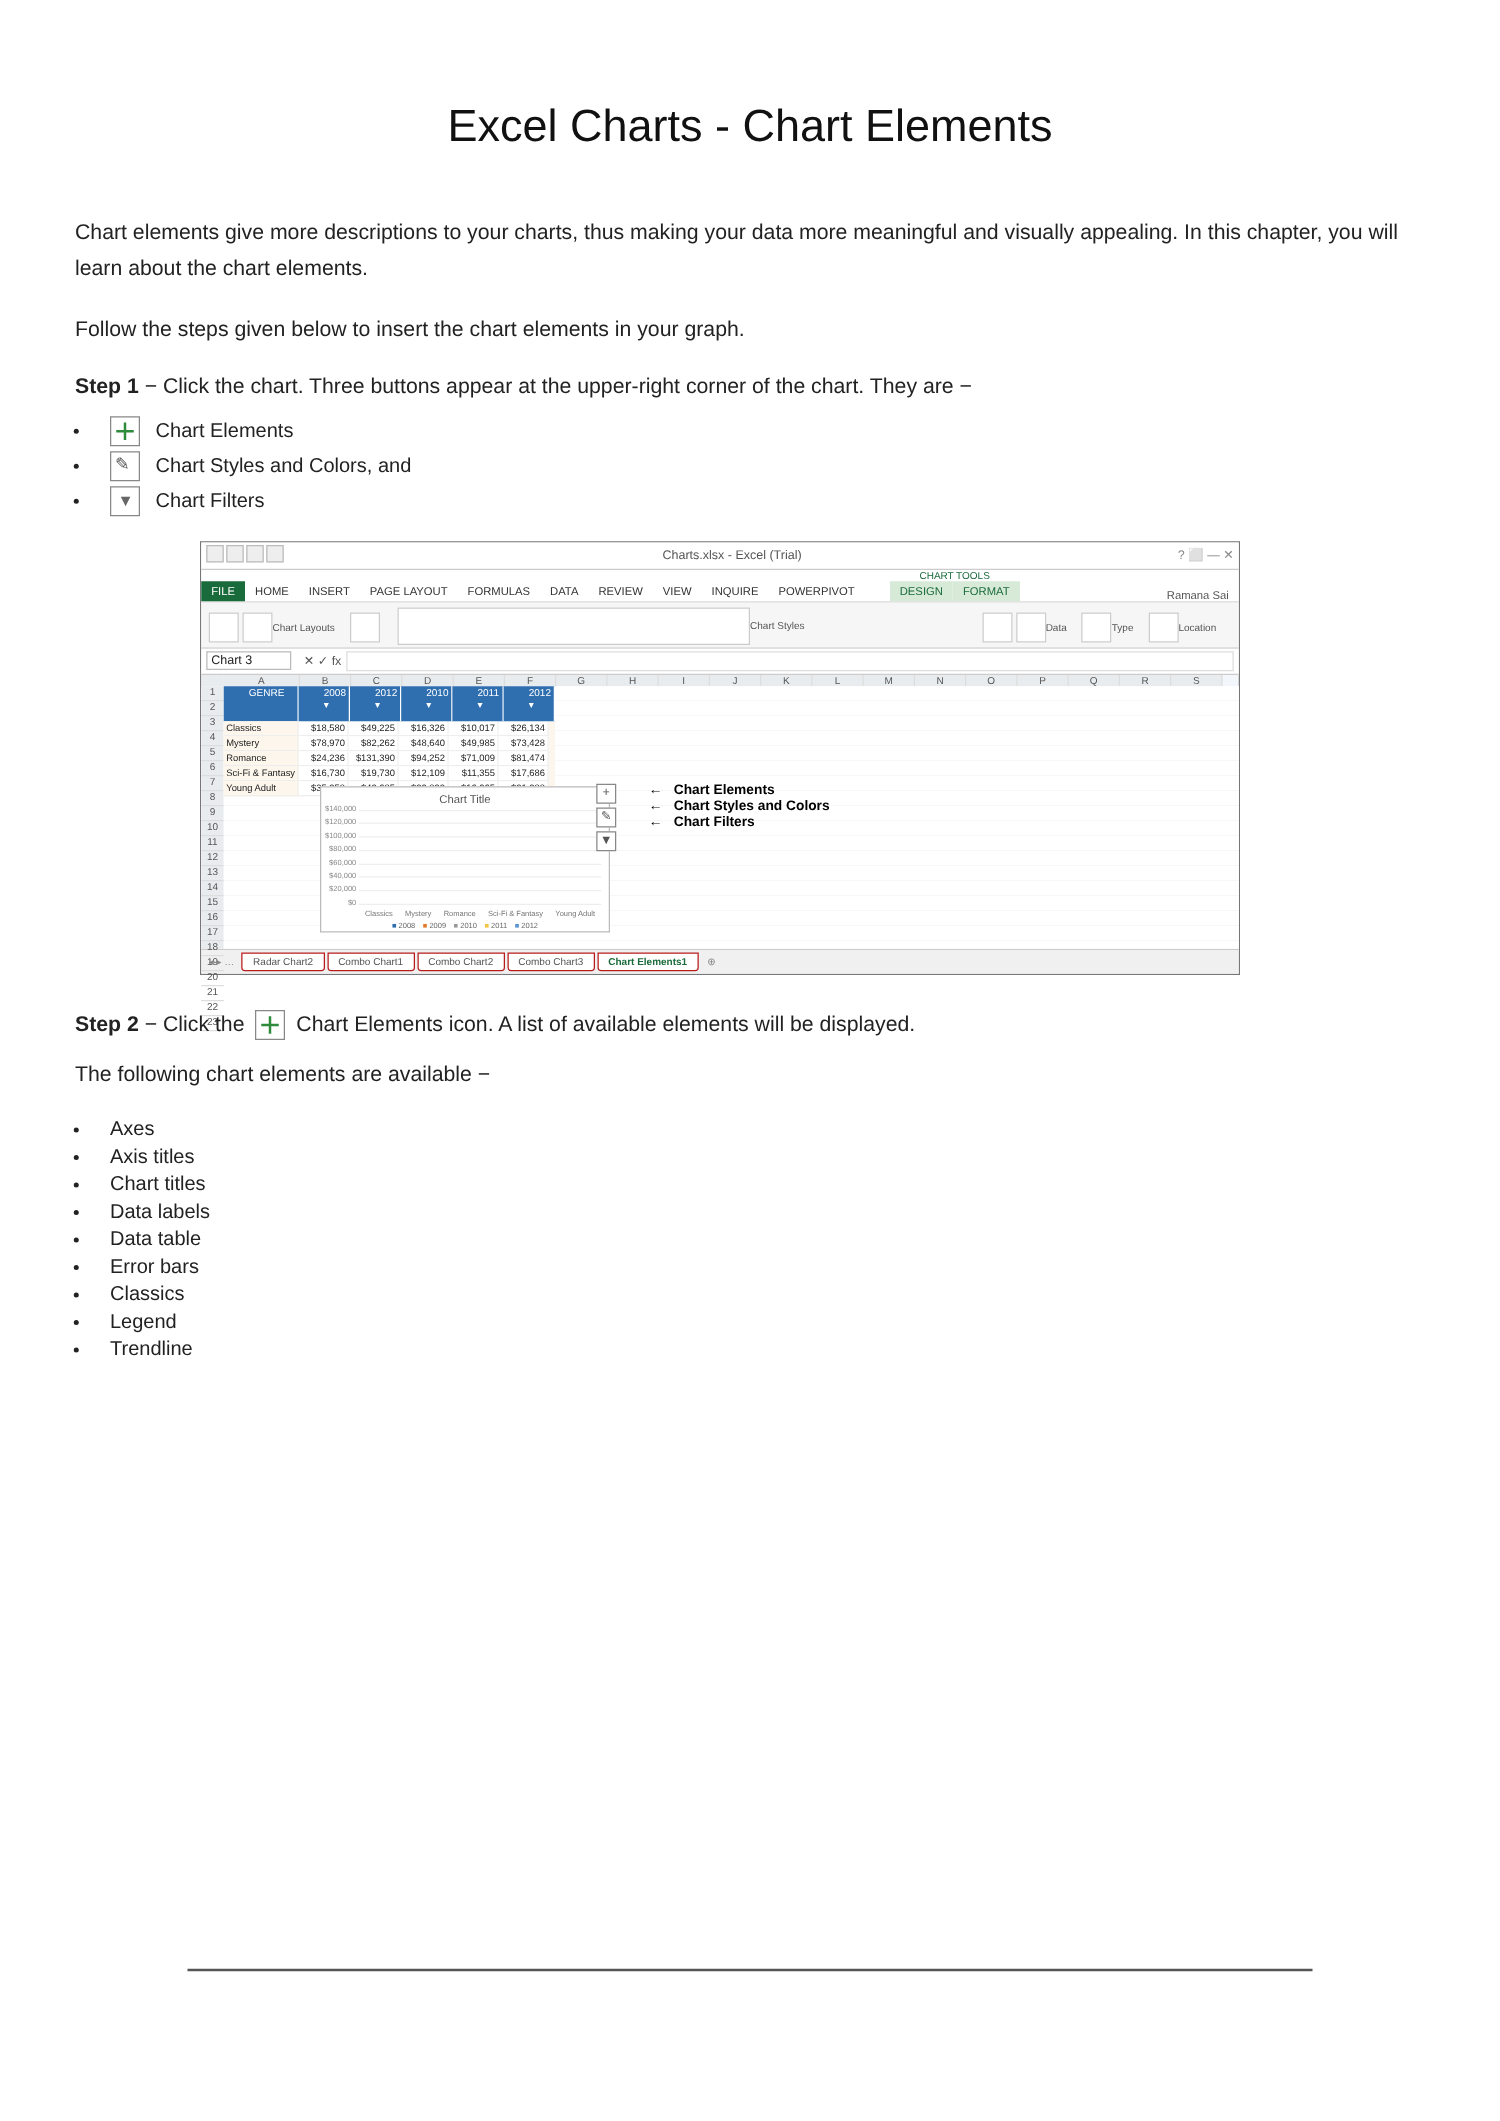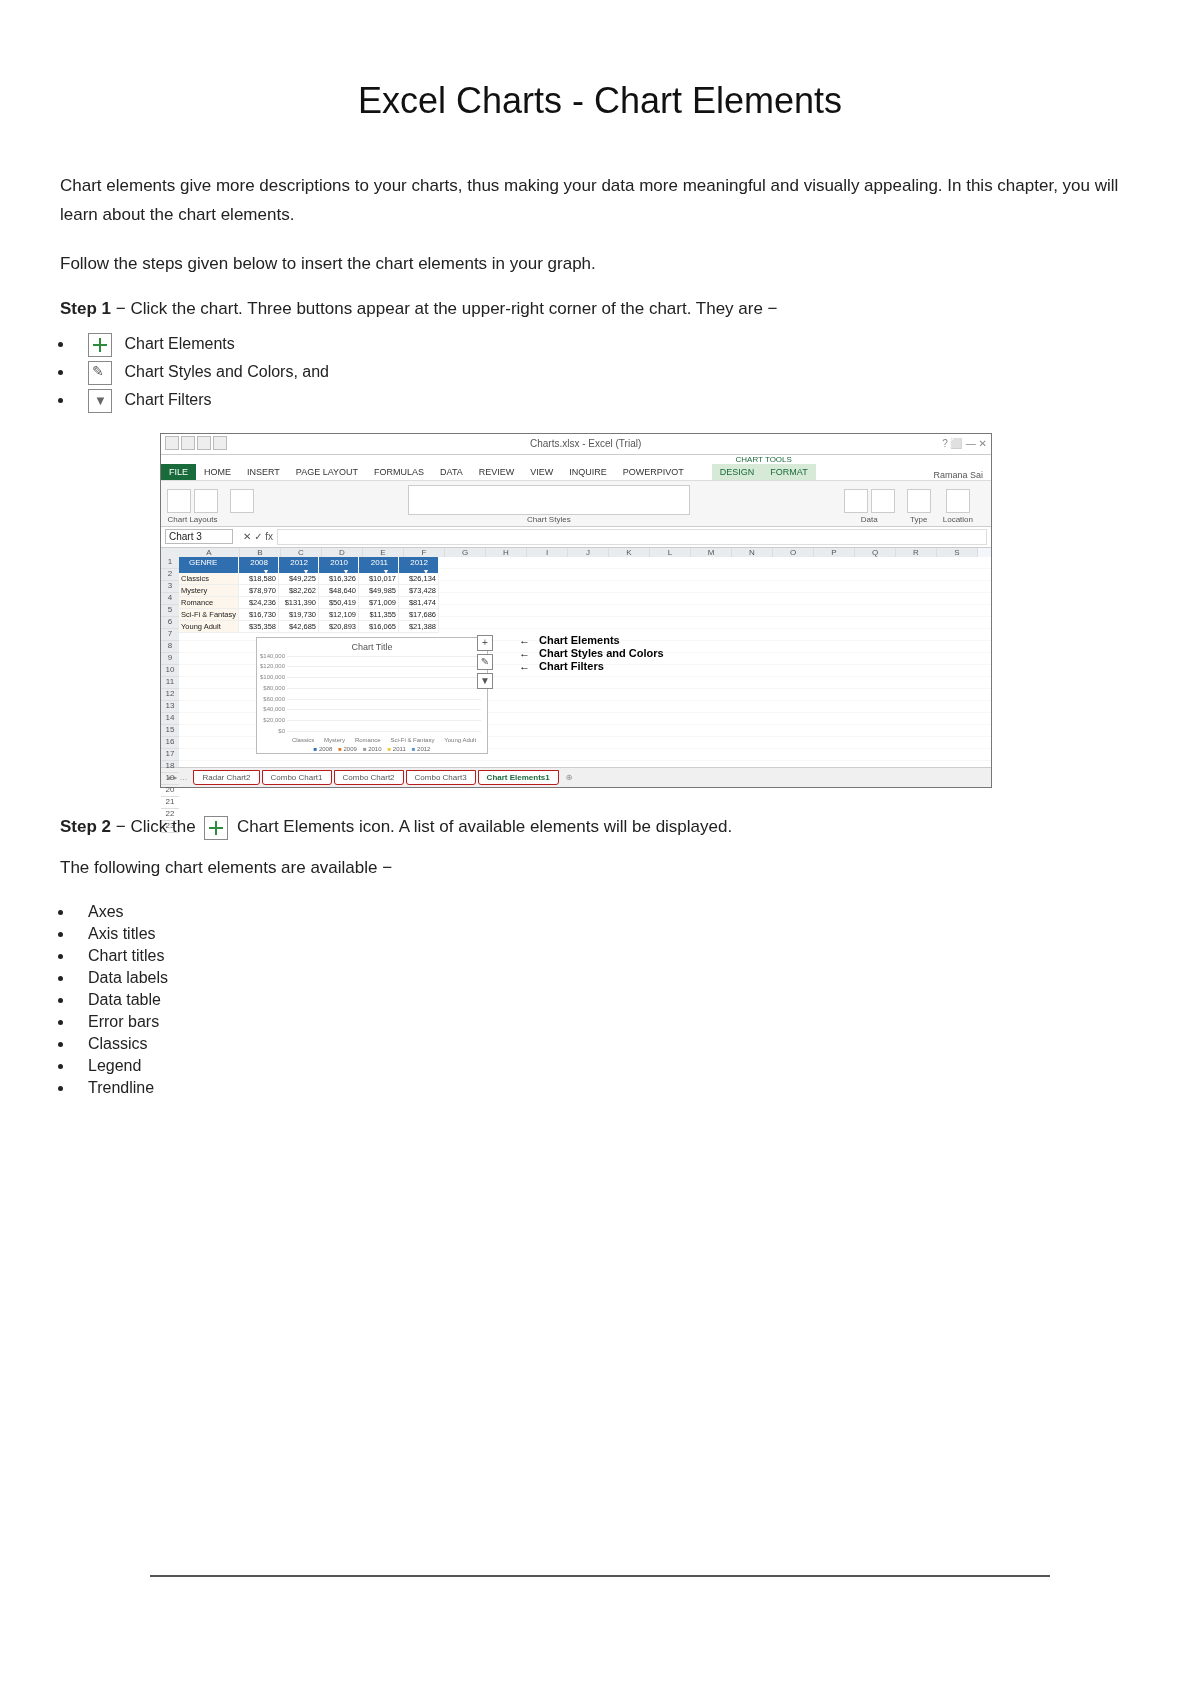--- a/index.html
+++ b/index.html
@@ -26,38 +26,38 @@
 .titlebar .title{flex:1;text-align:center;color:#555}
 .titlebar .right{color:#888}
 .ribbon-tabs{display:flex;font-size:9px;background:#fff;align-items:flex-end}
 .ribbon-tabs .tab{padding:3px 8px;color:#333}
 .ribbon-tabs .tab.file{background:#1a6b3b;color:#fff}
 .ribbon-tabs .tab.ctx{background:#d7e9d7;color:#1a6b3b}
 .ribbon-tabs .spacer{flex:1}
 .ribbon-tabs .ctx-label{font-size:8px;color:#1a6b3b;padding:0 8px}
 .ribbon-tabs .user{font-size:9px;color:#555;margin-left:auto;padding-right:8px}
 .ribbon-body{display:flex;background:#f6f6f6;border-top:1px solid #ddd;border-bottom:1px solid #ccc;padding:4px 6px 2px 6px;align-items:flex-end}
-.rgrp{display:flex;flex-direction:column;align-items:center;margin-right:12px;font-size:8px;color:#555}
+.rgrp{display:flex;flex-direction:row;align-items:center;margin-right:12px;font-size:8px;color:#555}
 .rgrp .icons{display:flex;gap:3px;margin-bottom:2px}
 .rgrp .icons span{display:inline-block;width:22px;height:22px;background:#fff;border:1px solid #ccc}
 .rgrp .wide{width:280px;height:28px;background:#fff;border:1px solid #ccc;position:relative;overflow:hidden}
 .formula-bar{display:flex;align-items:center;background:#fff;border-bottom:1px solid #ccc;font-size:10px;padding:2px 4px}
 .formula-bar .namebox{width:60px;border:1px solid #bbb;padding:1px 3px;margin-right:6px;background:#fff}
 .formula-bar .fx{margin:0 4px;color:#555}
 
 .sheet-area{display:flex;height:210px;background:#fff}
 .rownums{width:18px;background:#e9ecef;font-size:8px;color:#555}
 .rownums div{height:11px;border-bottom:1px solid #ddd;text-align:center}
 .grid{flex:1;position:relative;background:repeating-linear-gradient(to bottom,#fff 0 11px,#f7f7f7 11px 12px)}
 .colheads{display:flex;font-size:8px;background:#e9ecef}
 .colheads div{width:40px;border-right:1px solid #ddd;text-align:center;color:#555}
 .colheads div:first-child{width:60px}
 .datablock{position:absolute;left:0;top:0}
 .hdr-row{display:flex;font-size:8px}
-.hdr-row div{background:#2f6fb0;color:#fff;border-right:1px solid #fff;padding:1px 10px;box-sizing:border-box;height:16px}
+.hdr-row div{background:#2f6fb0;color:#fff;border-right:1px solid #fff;padding:1px 20px;box-sizing:border-box;height:28px}
 .hdr-row div:first-child{width:60px}
 .hdr-row .yrcell{width:40px;text-align:right;position:relative}
 .data-row{display:flex;font-size:8px;background:#fdf6ec}
 .data-row div{border-right:1px solid #eee;border-bottom:1px solid #eee;padding:1px 2px;box-sizing:border-box;height:12px;font-size:7.5px}
 .data-row div:first-child{width:60px;background:#fdf6ec}
 .data-row .num{width:40px;text-align:right;background:#fff}
 
 .chart-obj{position:absolute;left:77px;top:80px;width:230px;height:115px;background:#fff;border:1px solid #bbb}
 .chart-obj .ctitle{text-align:center;font-size:9px;color:#555;margin:4px 0 0 0}
 .plot{position:absolute;left:30px;right:6px;top:18px;bottom:22px}
@@ -264,21 +264,21 @@
               <div class="num">$78,970</div>
               <div class="num">$82,262</div>
               <div class="num">$48,640</div>
               <div class="num">$49,985</div>
               <div class="num">$73,428</div>
             </div>
             <div class="data-row">
               <div>Romance</div>
               <div class="num">$24,236</div>
               <div class="num">$131,390</div>
-              <div class="num">$50,419</div>
+              <div class="num">$94,252</div>
               <div class="num">$71,009</div>
               <div class="num">$81,474</div>
             </div>
             <div class="data-row">
               <div>Sci-Fi &amp; Fantasy</div>
               <div class="num">$16,730</div>
               <div class="num">$19,730</div>
               <div class="num">$12,109</div>
               <div class="num">$11,355</div>
               <div class="num">$17,686</div>

